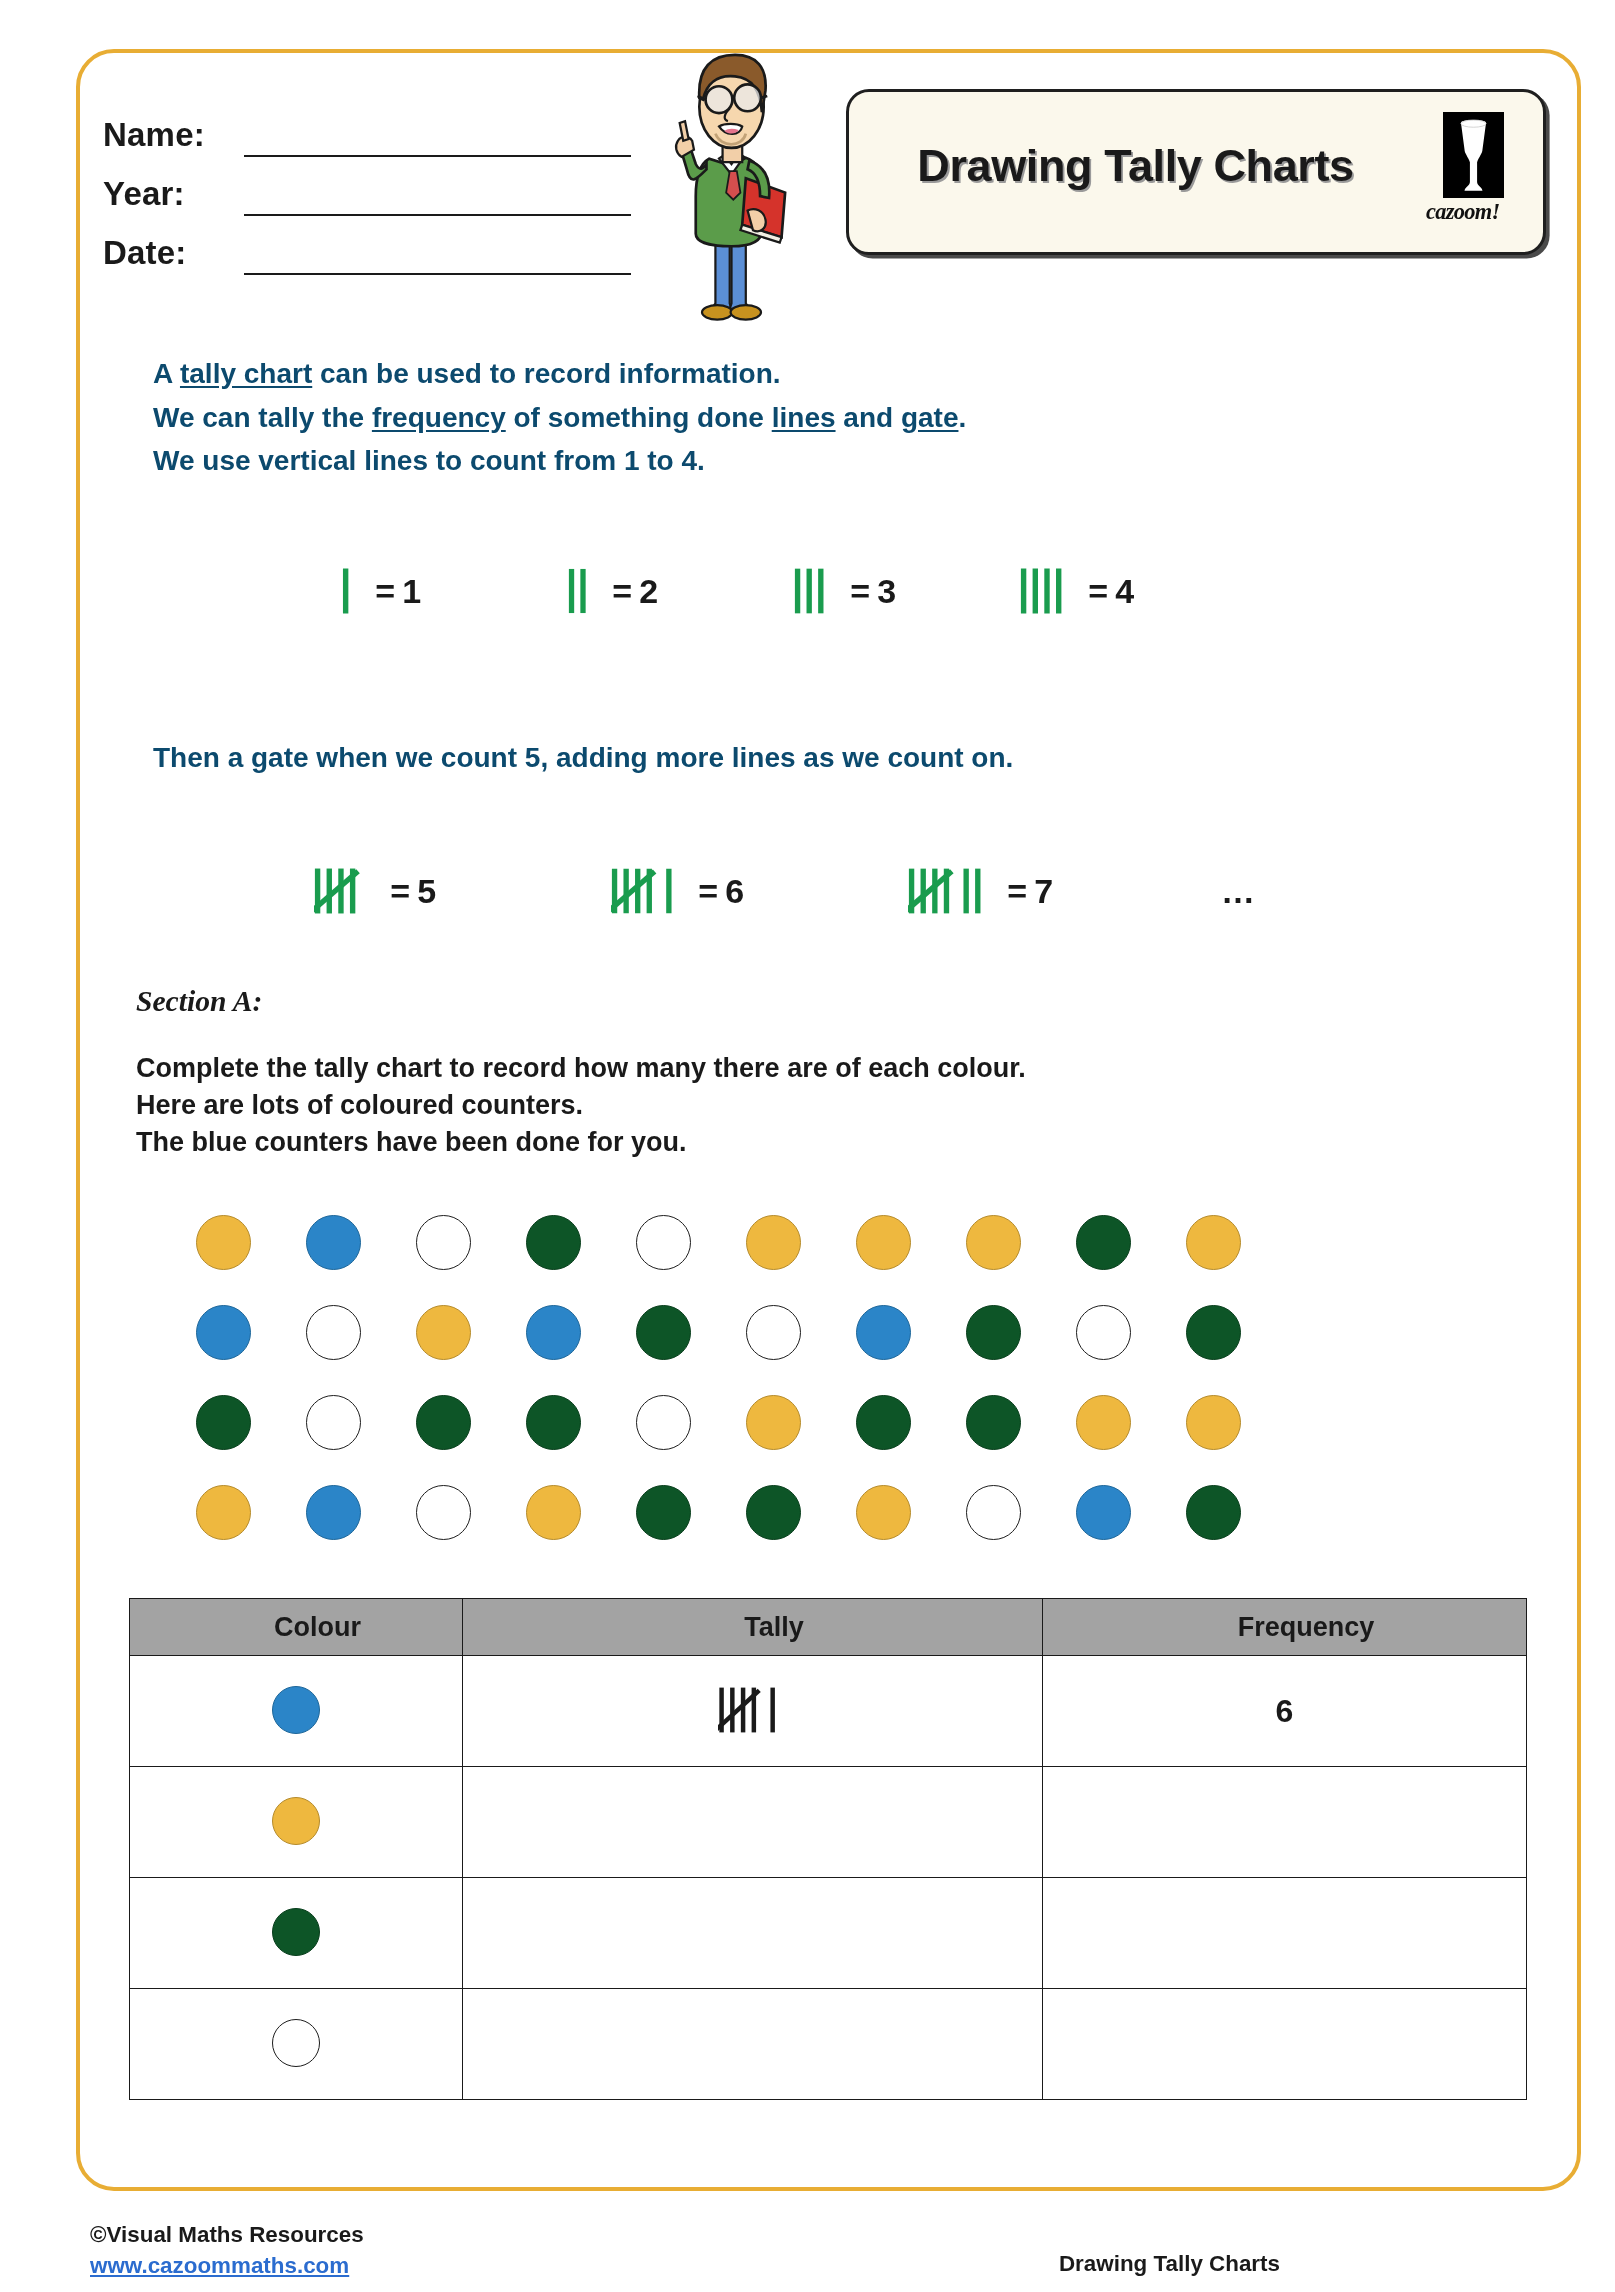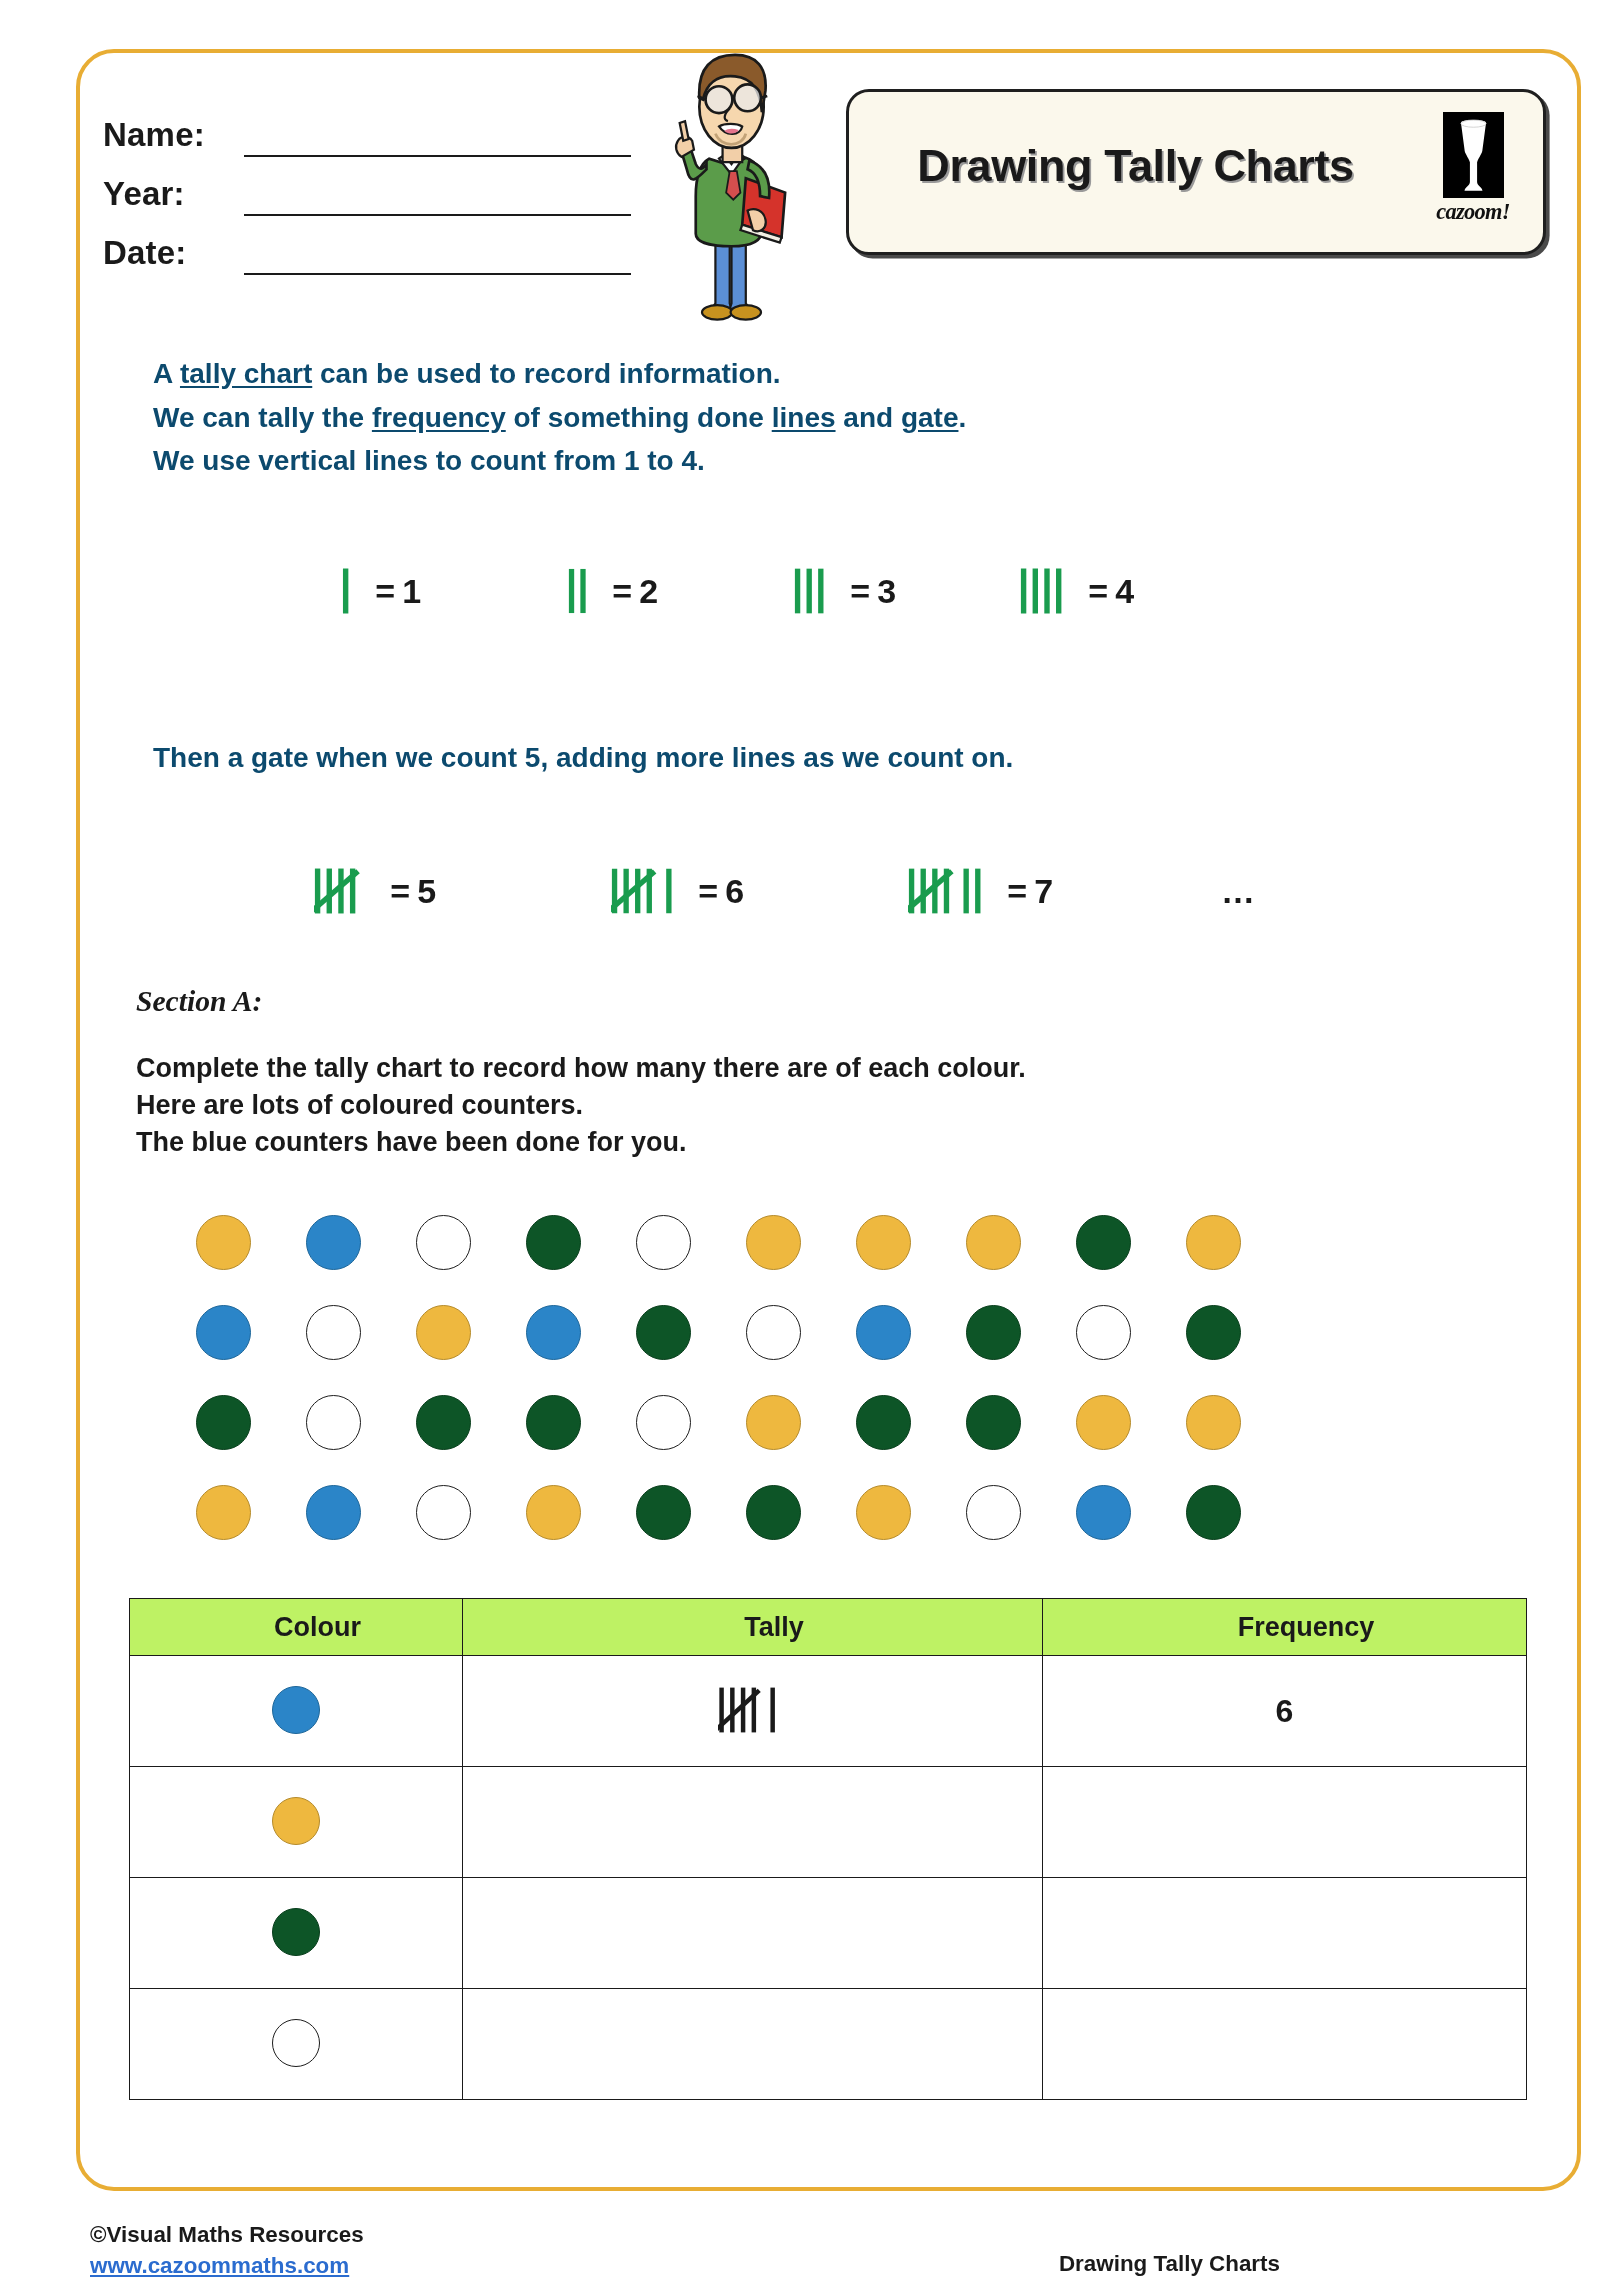--- a/index.html
+++ b/index.html
@@ -105,21 +105,20 @@
     letter-spacing: -0.4px;
     color: #1a1a1a;
     text-shadow: 1.8px 1.8px 0 #9a9a9a;
   }
   #logo {
     position: absolute;
     right: 23px;
     top: 19.7px;
     width: 94px;
     height: 124px;
-    text-align: center;
   }
   #logo-mark {
     width: 61px;
     height: 86px;
     margin: 0 auto;
     background: #000000;
     position: relative;
   }
   #logo-text {
     font-family: "Liberation Serif", serif;
@@ -237,21 +236,21 @@
     top: 1598px;
     width: 1397px;
     border-collapse: collapse;
     table-layout: fixed;
   }
   #tally-table th, #tally-table td {
     border: 1.8px solid #1a1a1a;
     box-sizing: border-box;
   }
   #tally-table thead th {
-    background: #bef264;
+    background: #a3a3a3;
     height: 57px;
     font-size: 27px;
     font-weight: 700;
     color: #1a1a1a;
     padding-left: 44px;
   }
   #tally-table tbody td {
     height: 111px;
     background: #ffffff;
   }

